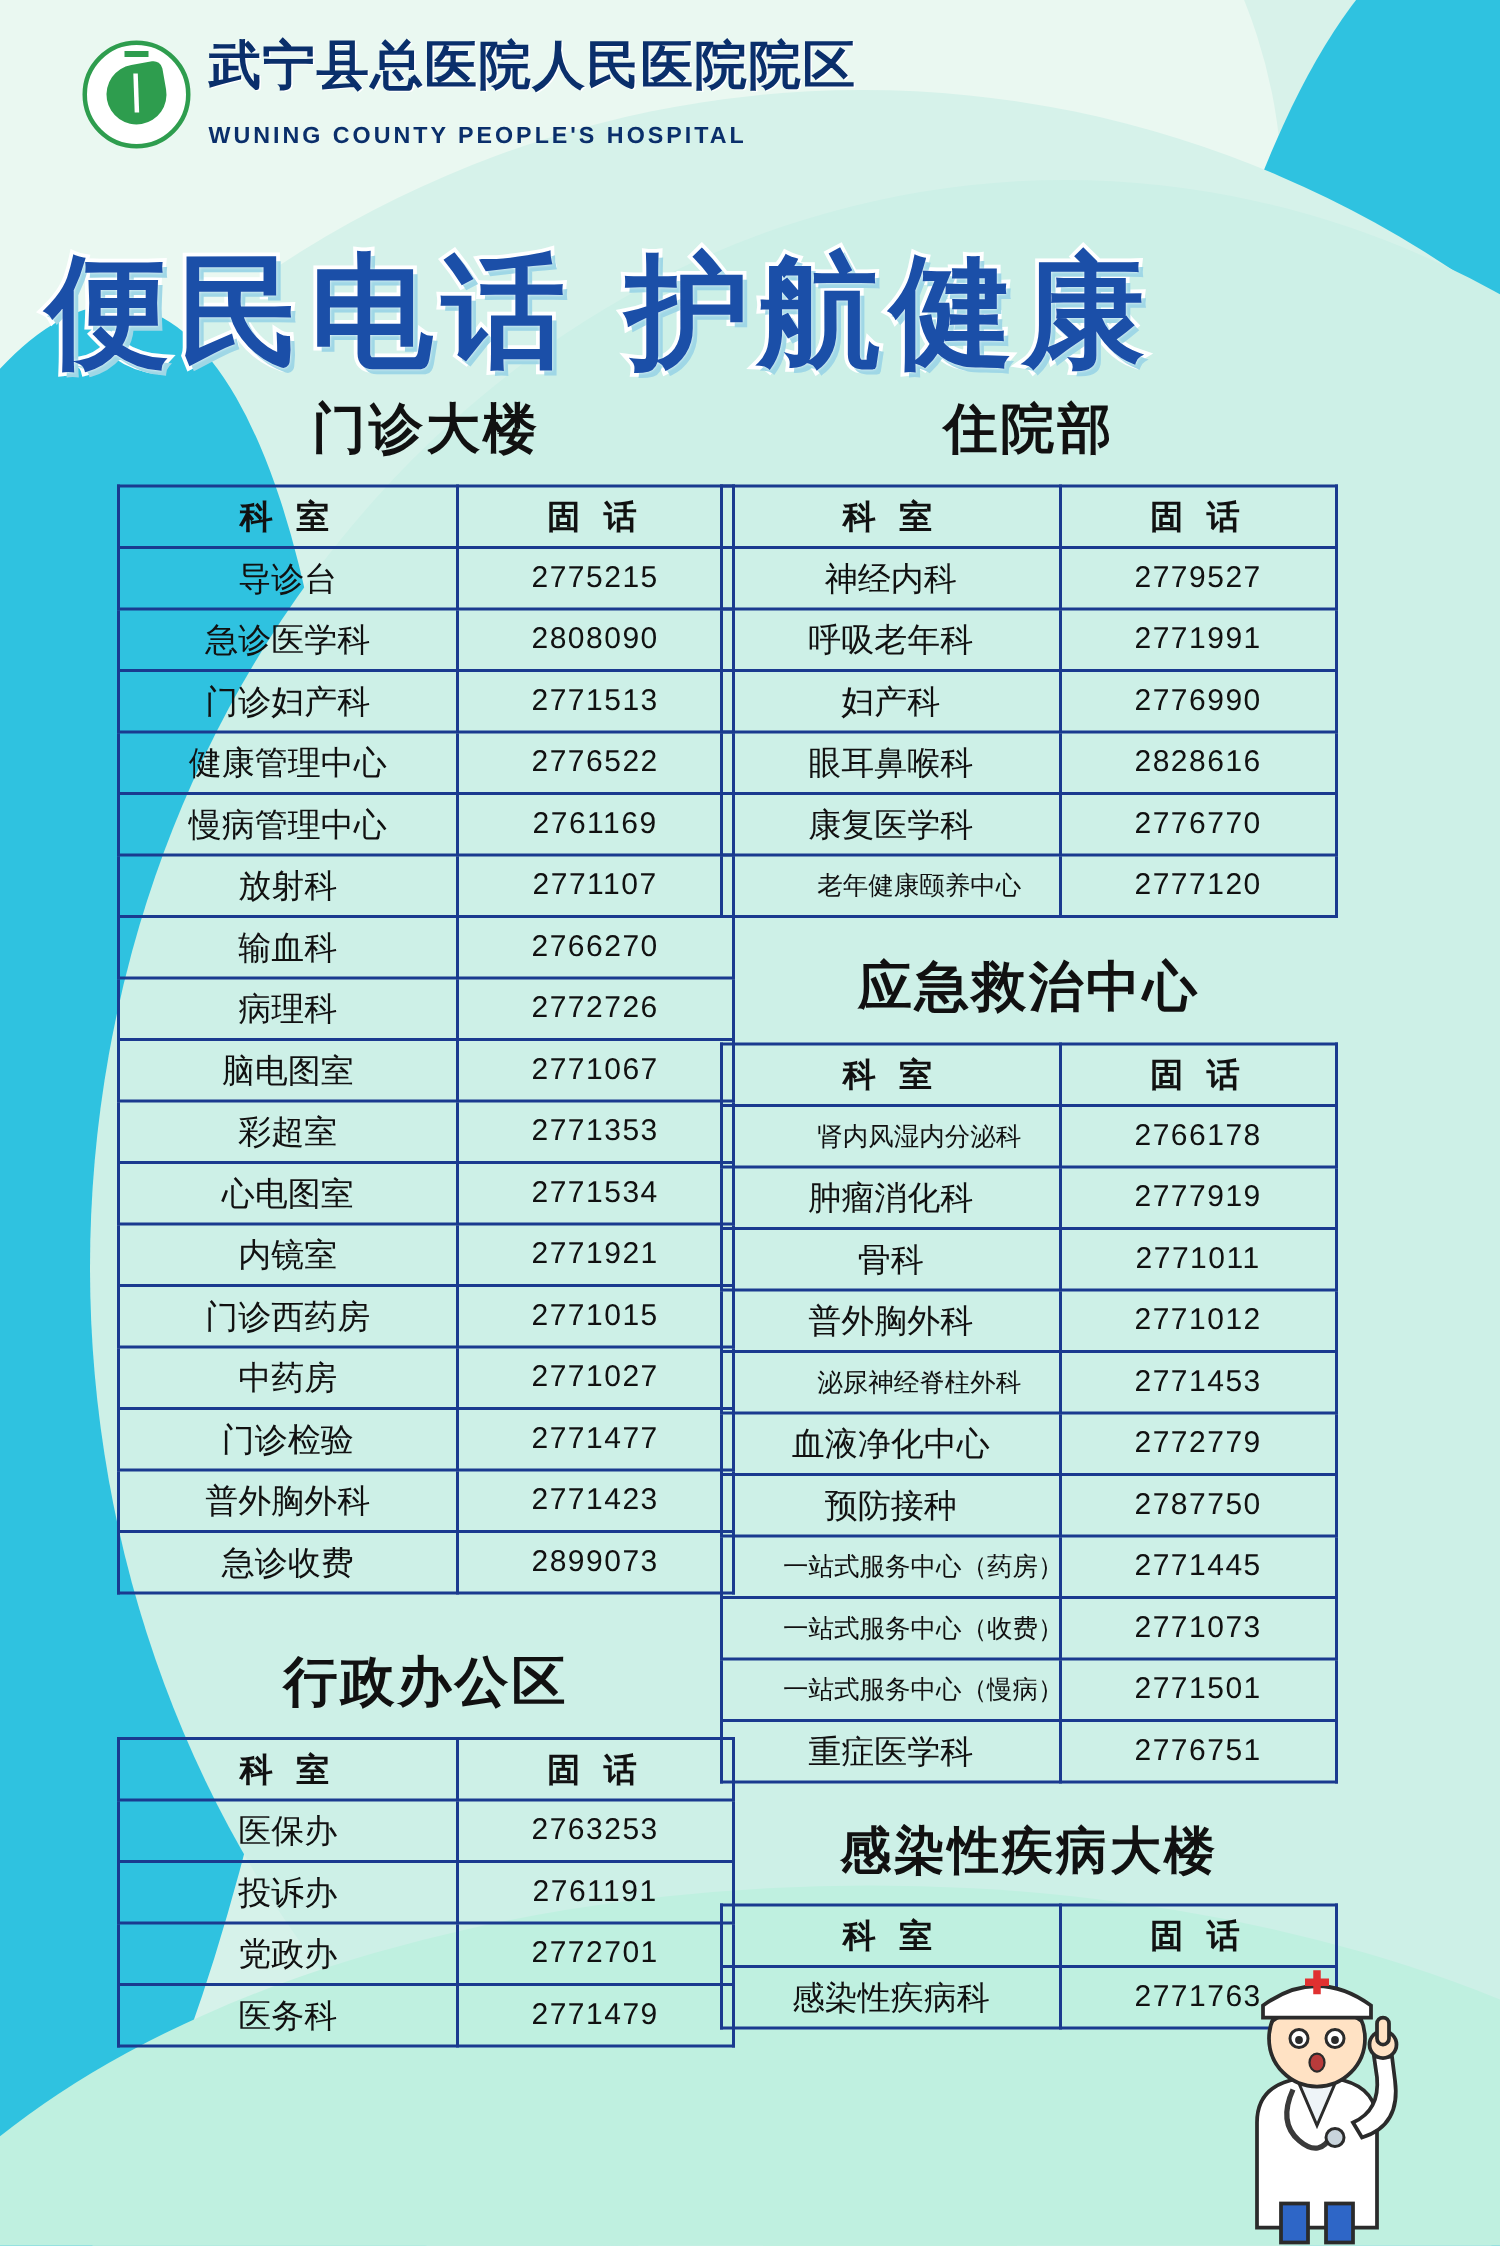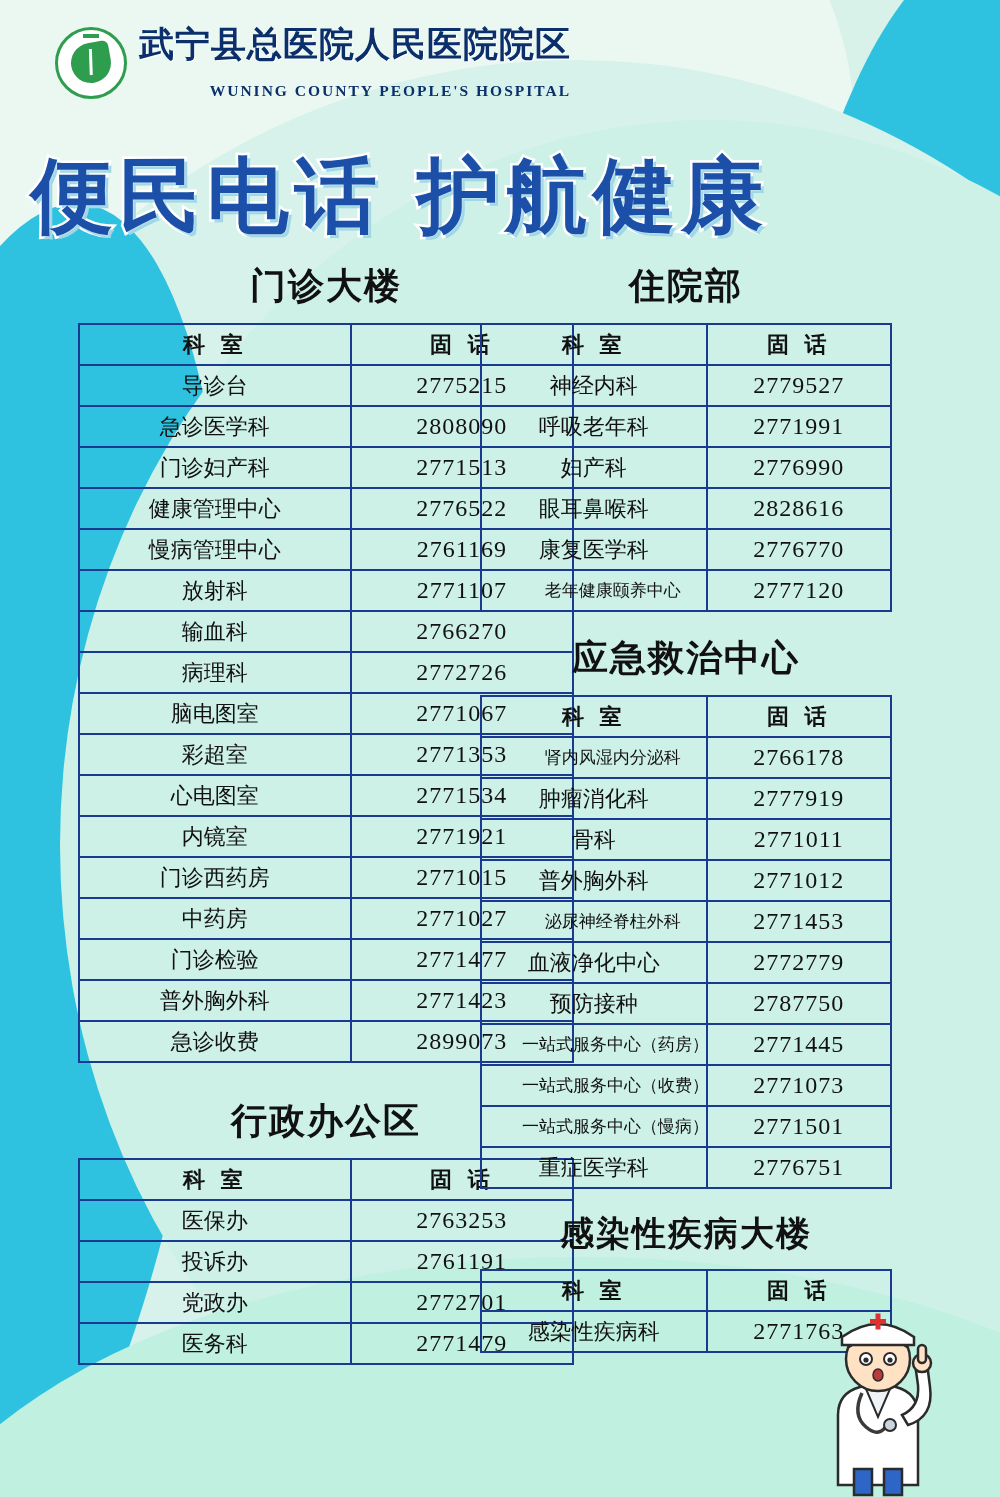--- a/index.html
+++ b/index.html
@@ -128,52 +128,51 @@
   }
   .logo-cn {
     font-family: Liberation Sans, sans-serif;
     font-size: 35px;
     font-weight: bold;
     color: #0a2f6b;
     letter-spacing: 1px;
     text-shadow: 1px 1px 0 #ffffff;
   }
   .logo-en {
-    font-family: Liberation Serif, serif;
+    font-family: Liberation Sans, sans-serif;
     font-size: 15.5px;
     font-weight: bold;
     color: #0a2f6b;
     letter-spacing: 2.0px;
     margin-top: 20px;
-    text-align: right;
   }
   
   .main-title {
     position: absolute;
-    top: 142px;
+    top: 154px;
     left: 0;
     width: 800px;
     text-align: center;
     font-family: "DejaVu Sans", sans-serif;
     font-size: 82px;
     font-weight: bold;
     color: #1b4fa8;
     letter-spacing: 6px;
     -webkit-text-stroke: 5px #ffffff;
     paint-order: stroke fill;
     text-shadow:
       0 0 2px #ffffff,
       3px 3px 0 #9fd7e6;
   }
   
   .col {
     position: absolute;
     top: 262px;
   }
-  .col-left { left: 78px; width: 496px; }
+  .col-left { left: 78px; width: 412px; }
   .col-right { left: 480px; width: 412px; }
 
   .section-title {
     text-align: center;
     font-family: "DejaVu Sans", sans-serif;
     font-size: 36px;
     font-weight: bold;
     color: #111111;
     letter-spacing: 2px;
     margin-bottom: 12px;
@@ -201,22 +200,22 @@
   }
   table.phone th {
     font-weight: bold;
     letter-spacing: 4px;
     font-size: 22px;
   }
   table.phone td.dept {
     font-size: 22px;
   }
   table.phone td.num {
-    font-family: Liberation Serif, serif;
-    font-size: 24px;
+    font-family: Liberation Sans, sans-serif;
+    font-size: 20px;
     letter-spacing: 1px;
   }
   table.phone td.small {
     font-size: 17px;
     letter-spacing: 0;
     padding-left: 40px;
   }
   table.phone col.c1 { width: 55%; }
   table.phone col.c2 { width: 45%; }
 

